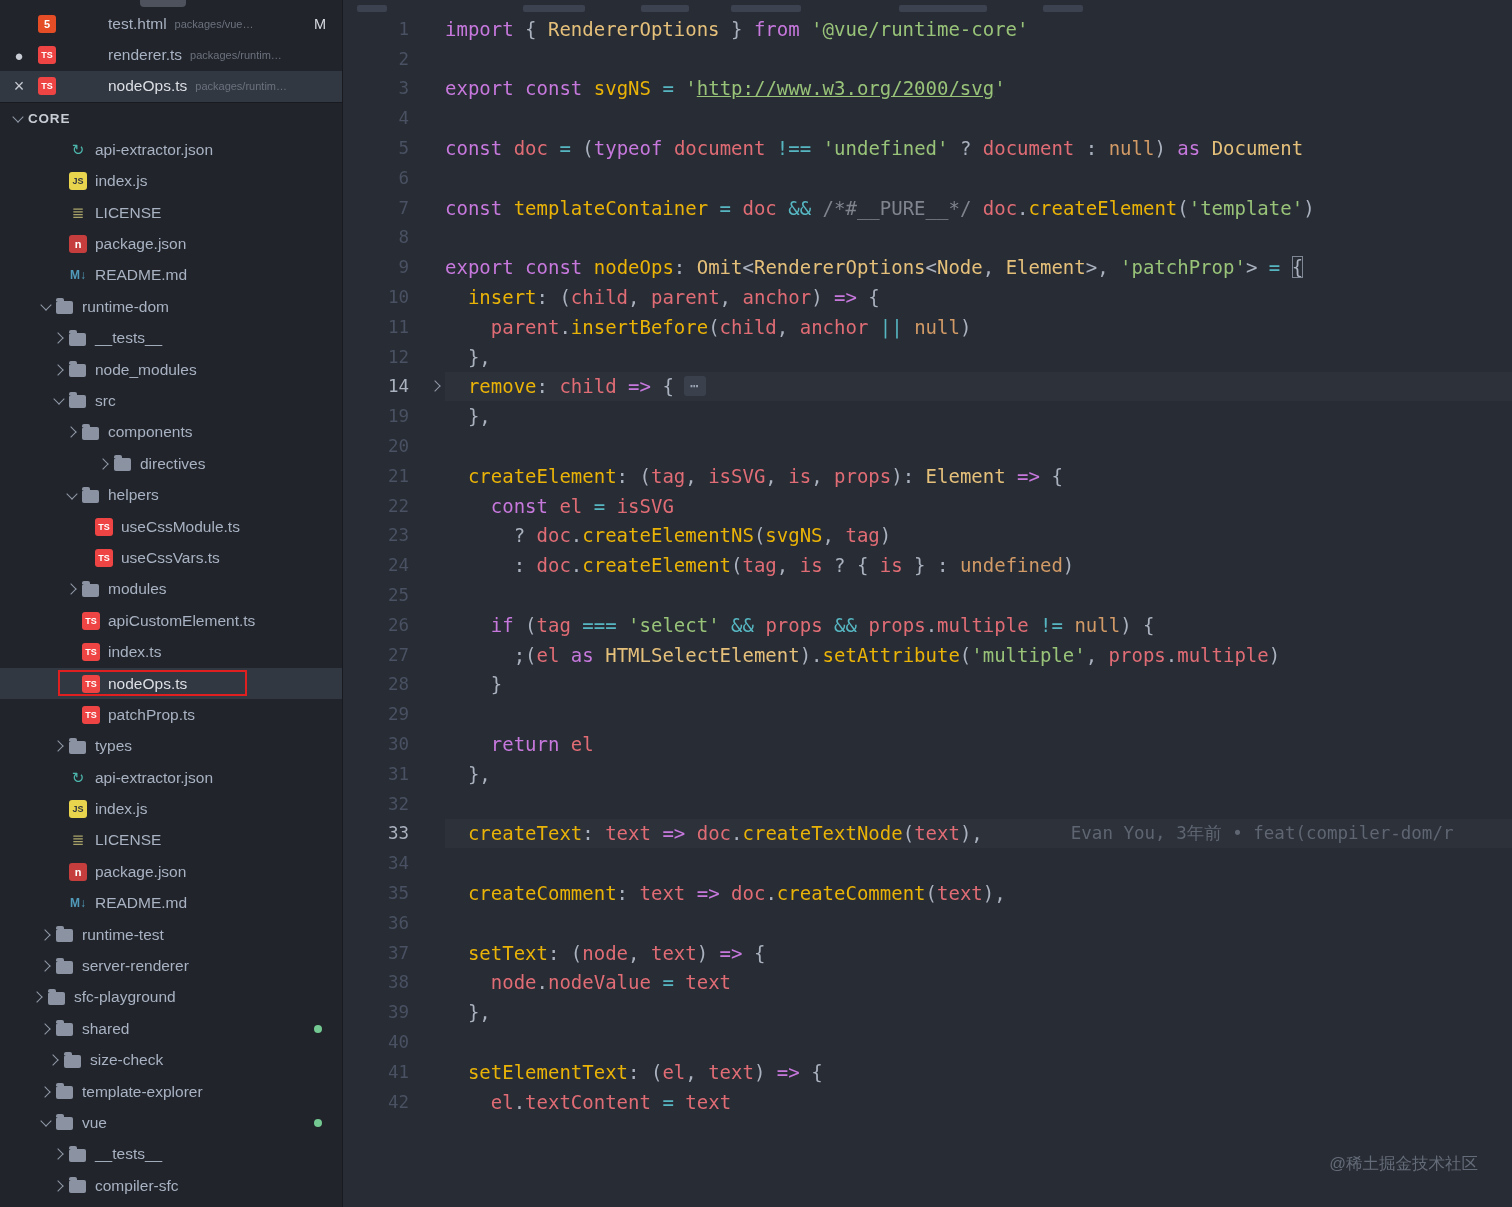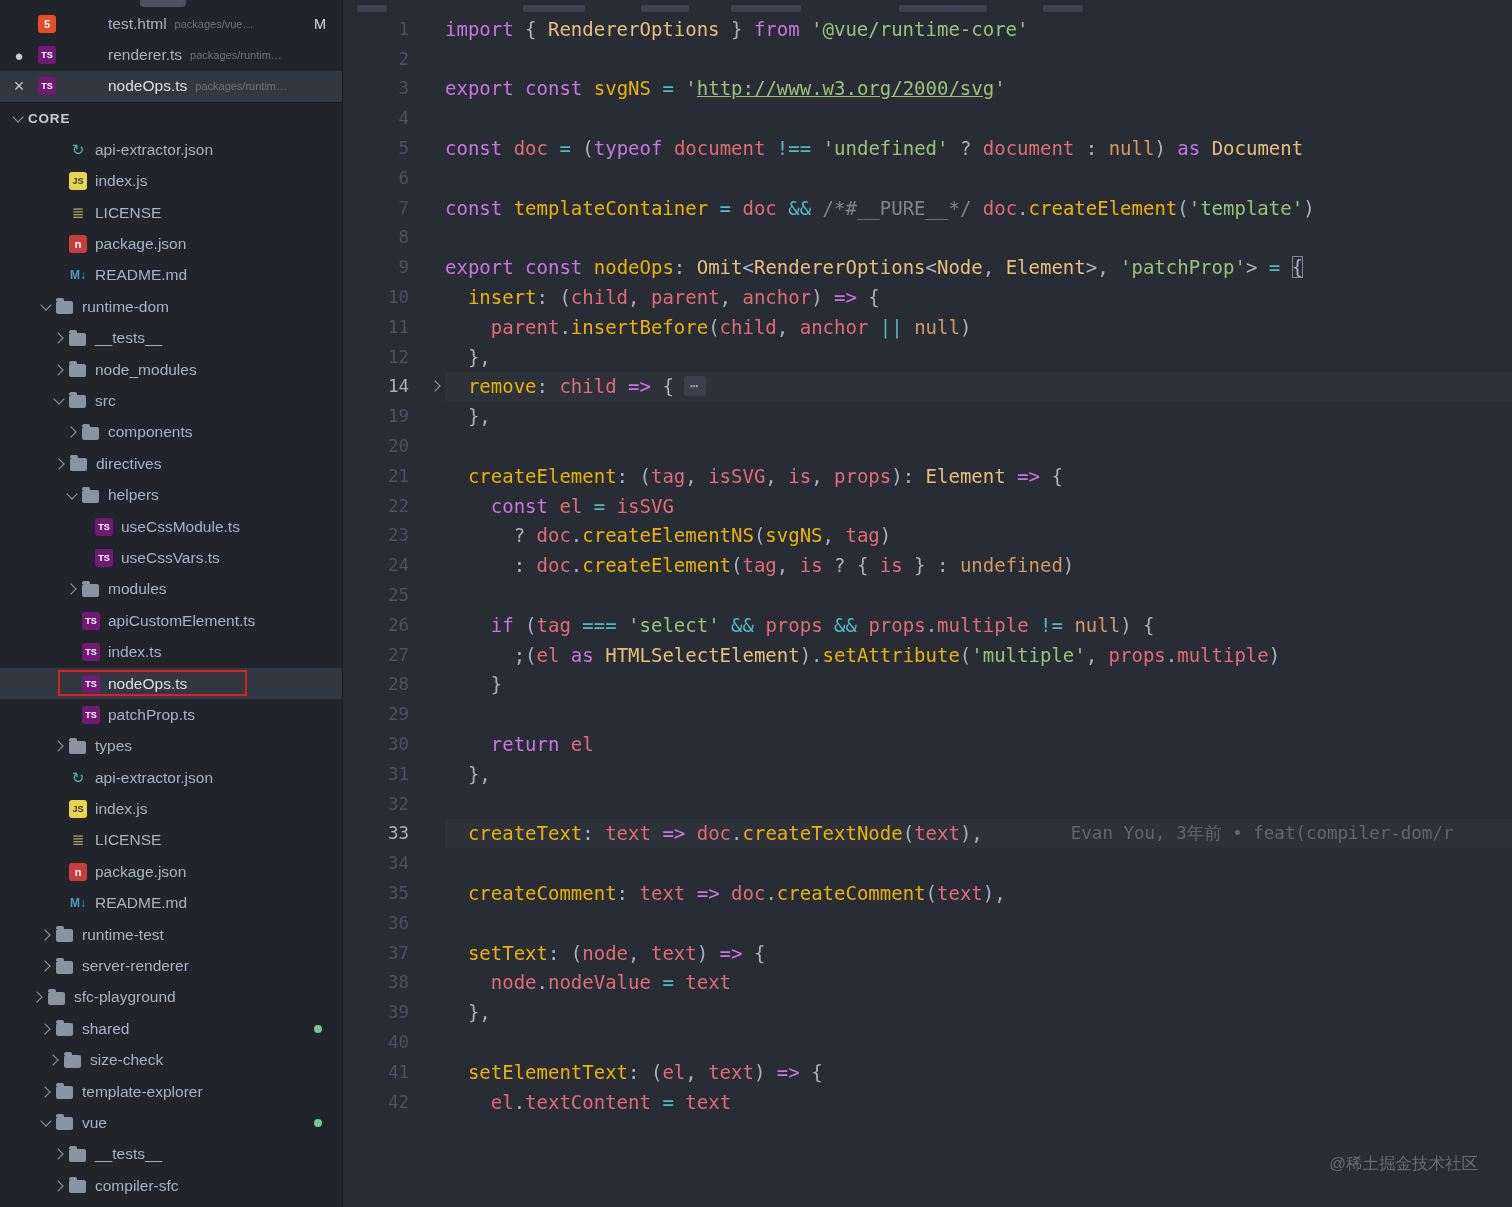--- a/index.html
+++ b/index.html
@@ -26,21 +26,21 @@
   .left-slot.closer { font-size:18px; line-height:1; }
   .oe-name { white-space:nowrap;margin-left:44px; }
   .desc { color:#6b717d; font-size:11px; margin-left:8px; white-space:nowrap; overflow:hidden; max-width:150px; }
   .badge { margin-left:auto; margin-right:16px; color:#d7dae0; font-size:14.5px; }
   
   .file-icon {
     width:18px; height:18px; min-width:18px; border-radius:3px;
     display:flex; align-items:center; justify-content:center;
     font-size:9px; font-weight:bold; margin-right:8px; font-family:"Liberation Sans",sans-serif;
   }
-  .ic-ts   { background:#701a75; color:#fff; }
+  .ic-ts   { background:#ef4444; color:#fff; }
   .ic-js   { background:#e8d44d; color:#32363f; }
   .ic-html { background:#e44d26; color:#fff; font-size:11px; }
   .ic-npm  { background:#c53d3d; color:#fff; font-size:11px; }
   .ic-md   { background:transparent; color:#519aba; font-size:12px; font-weight:bold; }
   .ic-license { background:transparent; color:#a8a269; font-size:15px; font-weight:normal; }
   .ic-apiex { background:transparent; color:#4db6ac; font-size:15px; font-weight:normal; }
   
   .section-header {
     height:31px; display:flex; align-items:center;
     font-size:13.5px; font-weight:bold; letter-spacing:0.8px; color:#c8ccd4;
@@ -179,21 +179,21 @@
       <div class="tree-row" style="padding-left: 49px;">
         <span class="chev down"></span>
         <span class="folder-icon"></span>
         <span>src</span>
       </div>
       <div class="tree-row" style="padding-left: 62px;">
         <span class="chev right"></span>
         <span class="folder-icon"></span>
         <span>components</span>
       </div>
-      <div class="tree-row" style="padding-left: 50px;">
+      <div class="tree-row" style="padding-left: 94px;">
         <span class="chev right"></span>
         <span class="folder-icon"></span>
         <span>directives</span>
       </div>
       <div class="tree-row" style="padding-left: 62px;">
         <span class="chev down"></span>
         <span class="folder-icon"></span>
         <span>helpers</span>
       </div>
       <div class="tree-row" style="padding-left: 75px;">

